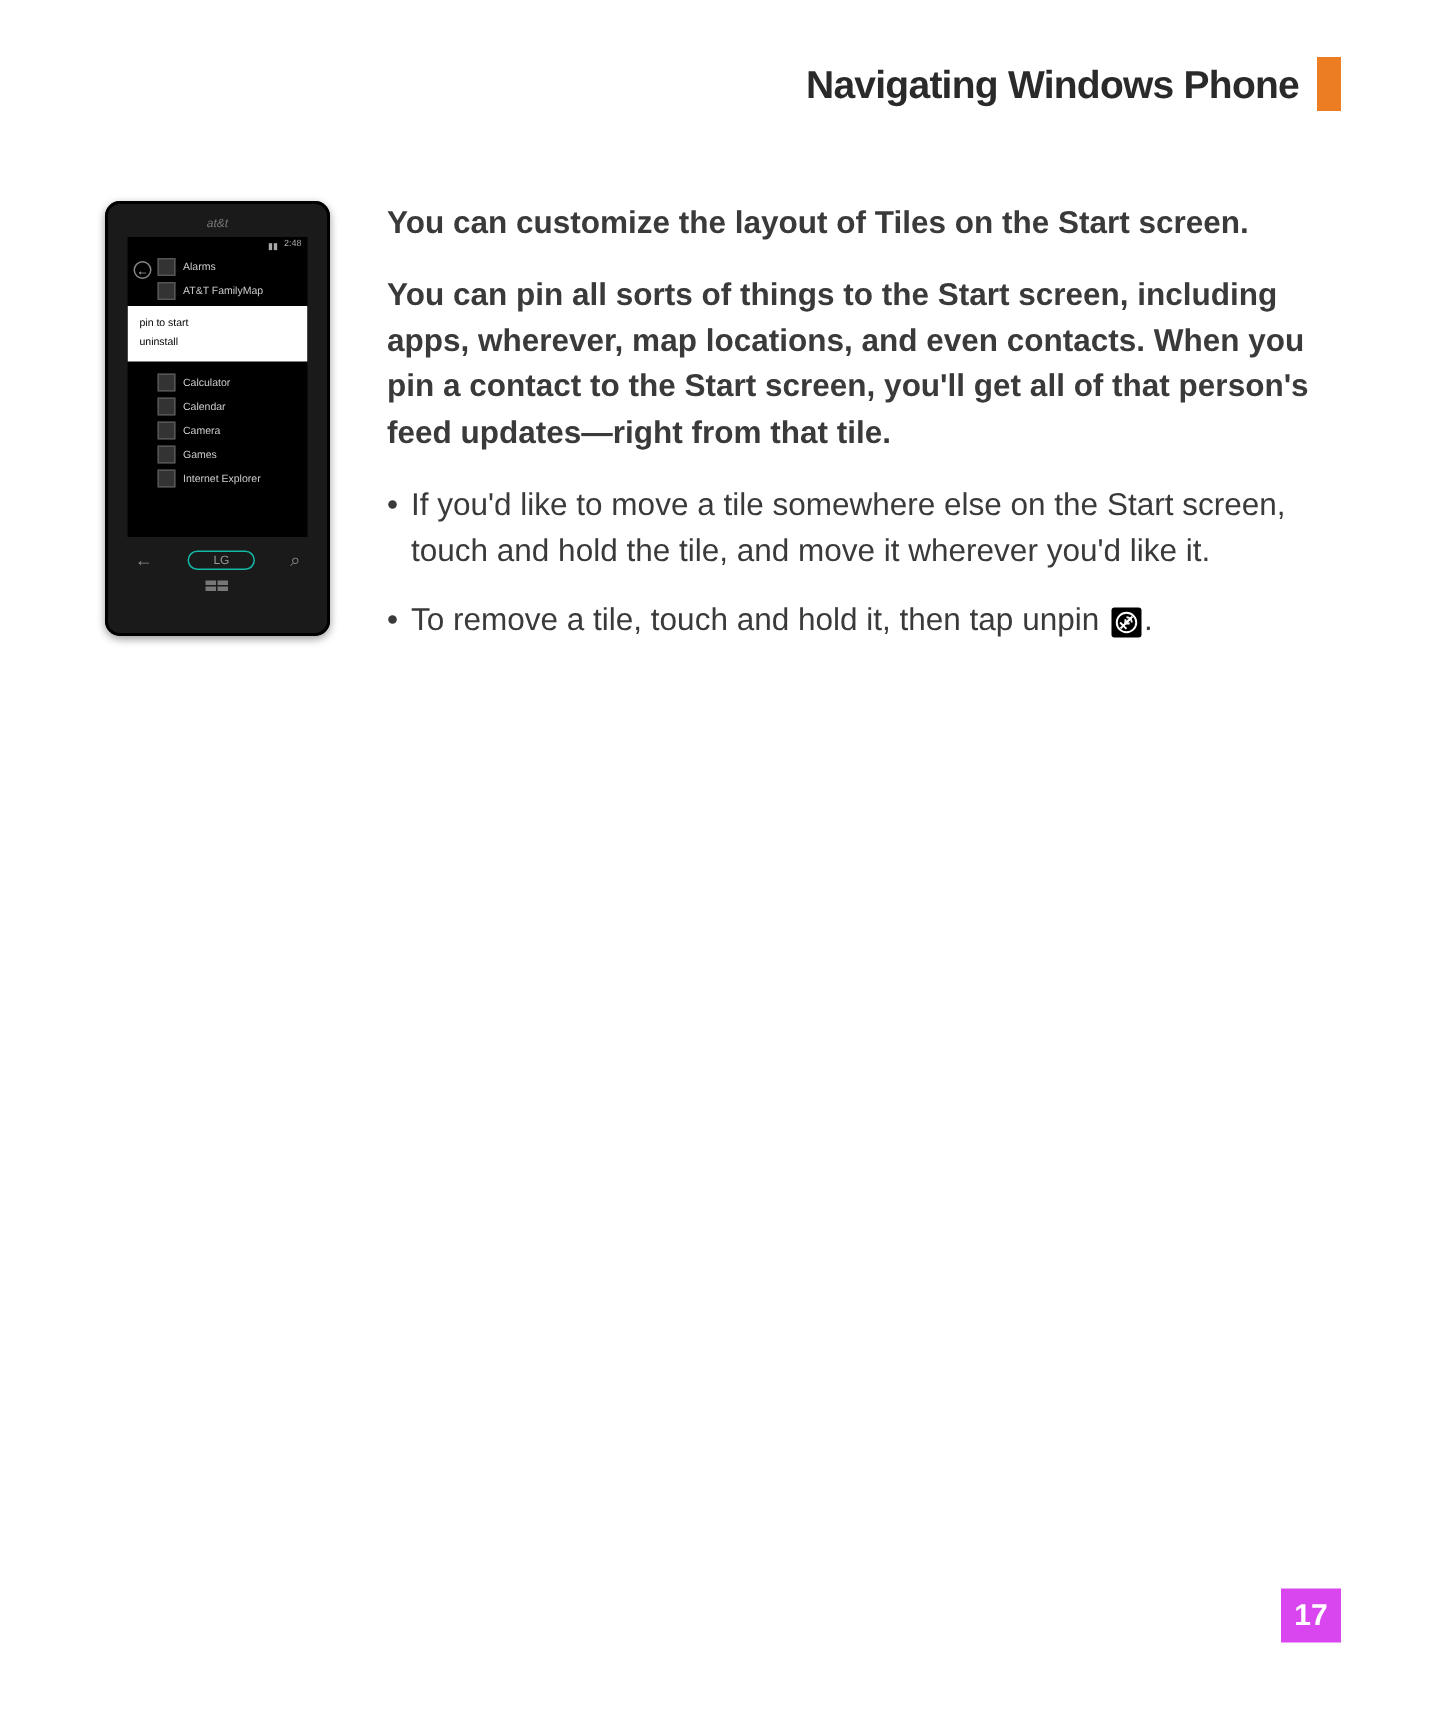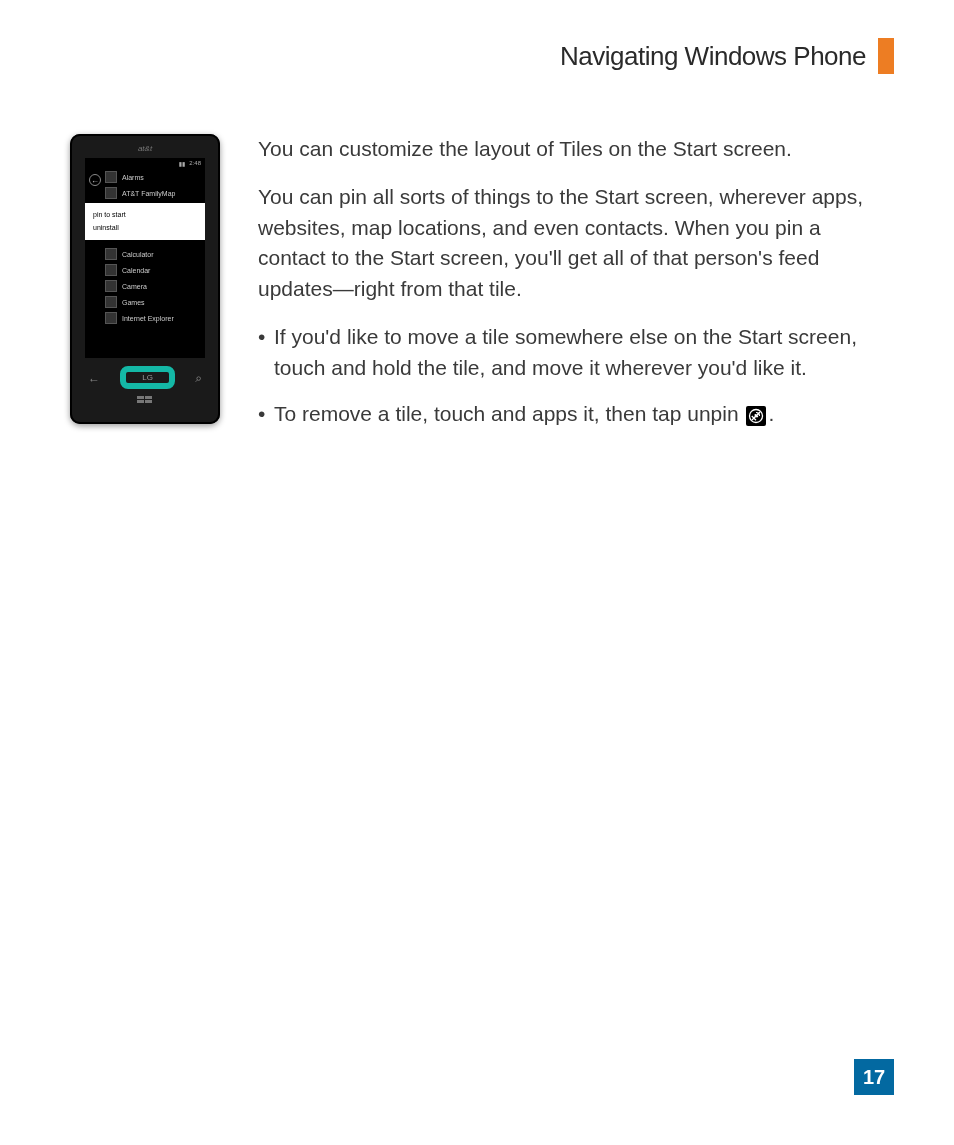--- a/index.html
+++ b/index.html
@@ -1,43 +1,43 @@
 <!DOCTYPE html>
 <html><head>
 <meta charset="utf-8">
 <style>
   * { box-sizing: border-box; margin: 0; padding: 0; }
   html, body { width: 954px; height: 1145px; background: #fff; font-family: "Helvetica Neue", Arial, sans-serif; color: #3a3a3a; }
   .page { position: relative; width: 954px; height: 1145px; padding: 38px 60px 60px 60px; }
   .header { display: flex; justify-content: flex-end; align-items: center; gap: 12px; margin-bottom: 60px; }
-  .header-title { font-size: 26px; font-weight: 400; letter-spacing: -0.5px; color: #2a2a2a; }
+  .header-title { font-size: 26px; font-weight: 700; letter-spacing: -0.5px; color: #2a2a2a; }
   .orange-bar { width: 16px; height: 36px; background: #ed7d23; }
   .section-title { color: #ed7d23; font-size: 32px; font-weight: 700; letter-spacing: -0.3px; margin-bottom: 20px; }
   .content { display: flex; gap: 28px; align-items: flex-start; }
   .phone-col { flex: 0 0 170px; }
   .text-col { flex: 1; font-size: 21px; line-height: 1.45; color: #3a3a3a; font-weight: 300; font-stretch: condensed; }
-  .text-col p { margin-bottom: 18px; }
+  .text-col p { margin-bottom: 18px; font-weight: bold; }
   .bullets { list-style: none; }
   .bullets li { position: relative; padding-left: 16px; margin-bottom: 12px; margin-top: 16px; }
   .bullets li::before { content: "•"; position: absolute; left: 0; top: 0; font-size: 21px; }
   .unpin-icon { display: inline-flex; vertical-align: middle; width: 20px; height: 20px; background: #000; border-radius: 2px; align-items: center; justify-content: center; margin: 0 2px; }
   .unpin-icon svg { width: 16px; height: 16px; }
-  .page-num { position: absolute; right: 60px; bottom: 50px; width: 40px; height: 36px; background: #0369a1; color: #fff; font-weight: 700; font-size: 20px; display: flex; align-items: center; justify-content: center; }
+  .page-num { position: absolute; right: 60px; bottom: 50px; width: 40px; height: 36px; background: #d946ef; color: #fff; font-weight: 700; font-size: 20px; display: flex; align-items: center; justify-content: center; }
 
   
   .phone { width: 150px; height: 290px; background: #1a1a1a; border-radius: 10px; padding: 8px; position: relative; box-shadow: inset 0 0 0 2px #000, 0 2px 6px rgba(0,0,0,.4); margin: 0 auto; }
   .phone-top { height: 16px; text-align: center; color: #777; font-size: 8px; padding-top: 2px; font-style: italic; }
   .screen { background: #000; width: 120px; height: 200px; margin: 0 auto; position: relative; overflow: hidden; font-size: 7px; color: #ccc; }
   .status { display: flex; justify-content: flex-end; gap: 4px; padding: 2px 4px; font-size: 6px; color: #aaa; }
   .app-row { display: flex; align-items: center; gap: 5px; padding: 2px 6px 2px 20px; }
   .app-row .ico { width: 12px; height: 12px; background: #333; border: 1px solid #555; }
   .back-circle { position: absolute; left: 4px; top: 16px; width: 12px; height: 12px; border: 1px solid #888; border-radius: 50%; display: flex; align-items: center; justify-content: center; font-size: 8px; color: #ccc; }
   .ctx-menu { background: #fff; color: #000; padding: 6px 8px; margin: 2px 0 6px 0; font-size: 7px; line-height: 1.8; }
   .phone-btns { display: flex; justify-content: space-around; align-items: center; margin-top: 8px; color: #888; font-size: 12px; }
-  .lg-logo { font-size: 8px; color: #999; border: 6px solid #14b8a6; border-radius: 8px; padding: 1px 16px; }
+  .lg-logo { font-size: 8px; color: #999; border: 1px solid #14b8a6; border-radius: 8px; padding: 1px 16px; }
   .win-btn { width: 20px; height: 10px; margin: 6px auto 0; display: flex; justify-content: center; }
 </style>
 </head>
 <body>
 
 <div class="page">
 
   <div class="header">
     <div class="header-title">Navigating Windows Phone</div>
     <div class="orange-bar"></div>
@@ -99,27 +99,27 @@
               <rect x="10" y="1" width="7" height="3" fill="#777"></rect>
               <rect x="2" y="5" width="7" height="3" fill="#777"></rect>
               <rect x="10" y="5" width="7" height="3" fill="#777"></rect>
             </svg>
         </div>
       </div>
     </div>
 
     <div class="text-col">
       <p>You can customize the layout of Tiles on the Start screen.</p>
-      <p>You can pin all sorts of things to the Start screen, wherever apps, websites, map locations, and even contacts. When you pin a contact to the Start screen, you'll get all of that person's feed updates—right from that tile.</p>
+      <p>You can pin all sorts of things to the Start screen, including apps, wherever, map locations, and even contacts. When you pin a contact to the Start screen, you'll get all of that person's feed updates—right from that tile.</p>
       <ul class="bullets">
         <li>
           <span>If you'd like to move a tile somewhere else on the Start screen, touch and hold the tile, and move it wherever you'd like it.</span>
         </li>
         <li>
-          <span>To remove a tile, touch and apps it, then tap unpin </span><span class="unpin-icon">
+          <span>To remove a tile, touch and hold it, then tap unpin </span><span class="unpin-icon">
               <svg viewBox="0 0 16 16">
                 <circle cx="8" cy="8" r="6.5" fill="none" stroke="#fff" stroke-width="1.3"></circle>
                 <path d="M8 4 L8 9 M8 9 L6 7 M8 9 L10 7 M5 11 L11 11" stroke="#fff" stroke-width="1.3" fill="none" transform="rotate(45 8 8)"></path>
                 <circle cx="8" cy="8" r="1.2" fill="#fff"></circle>
                 <path d="M8 4.5 C10 4.5 11.5 6 11.5 8" stroke="#fff" stroke-width="1.2" fill="none"></path>
                 <line x1="4" y1="12" x2="12" y2="4" stroke="#fff" stroke-width="1.3"></line>
               </svg>
             </span><span>.</span>
         </li>
       </ul>

